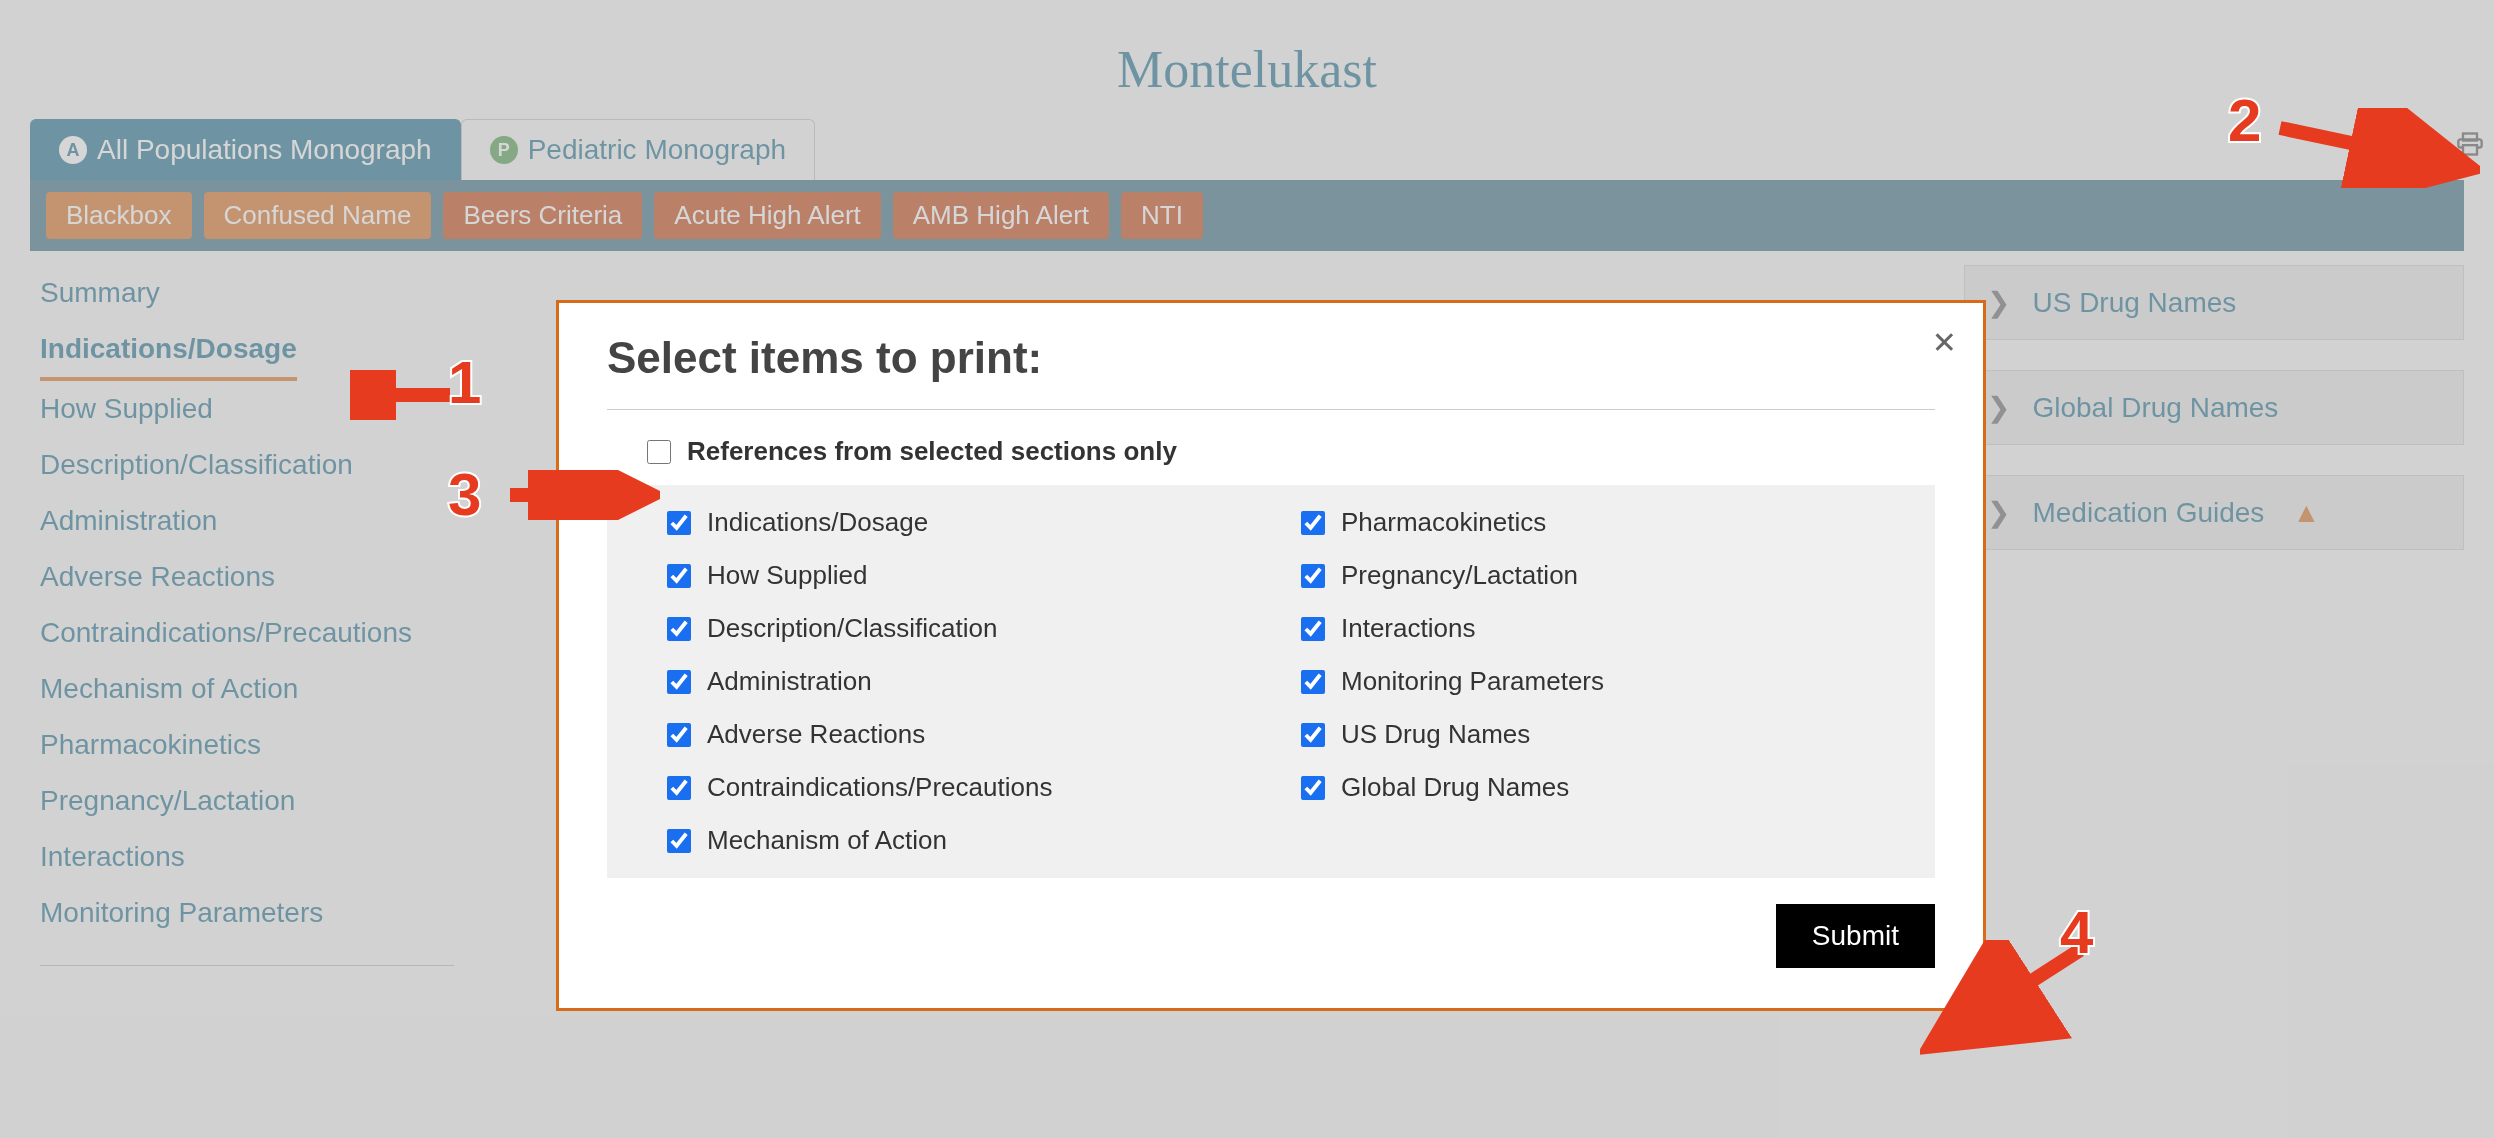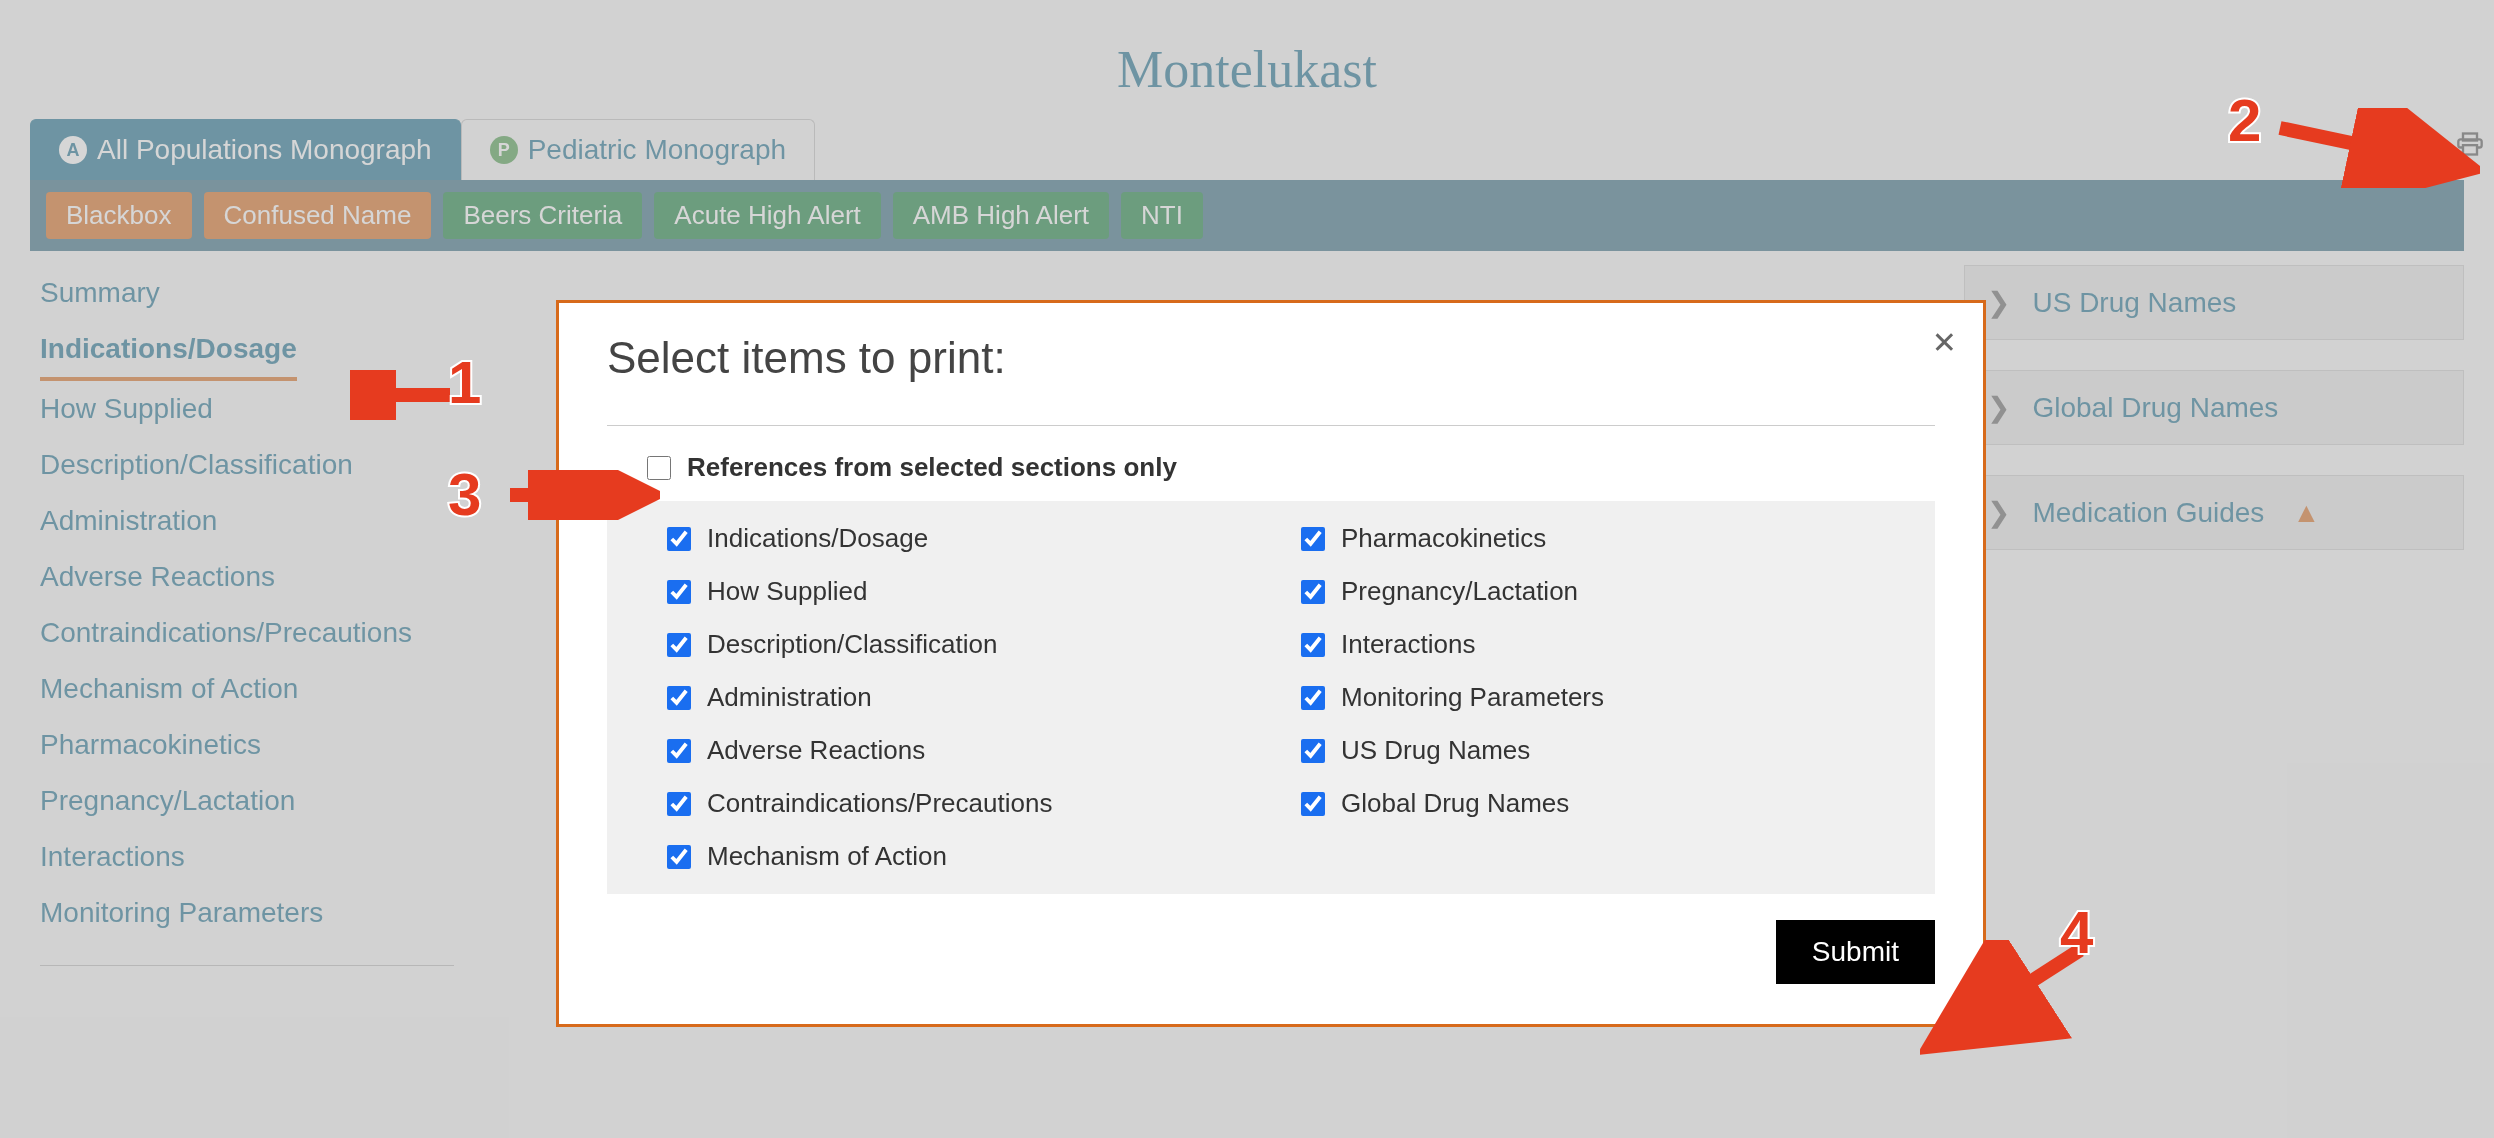--- a/index.html
+++ b/index.html
@@ -81,21 +81,21 @@
     background: #336a80;
     padding: 12px 16px;
     display: flex;
     gap: 12px;
   }
   .alert-pill {
     padding: 8px 20px;
     border-radius: 4px;
     font-size: 26px;
     color: #fff;
-    background: #15803d;
+    background: #c2410c;
     cursor: default;
   }
   .alert-pill.active { background: #d76a1b; cursor: pointer; }
 
   .content-row {
     display: flex;
     gap: 20px;
     margin-top: 14px;
   }
   .left-nav {
@@ -160,23 +160,23 @@
   .modal .close {
     position: absolute;
     right: 26px; top: 22px;
     font-size: 30px;
     color: #666;
     cursor: pointer;
     font-family: sans-serif;
   }
   .modal h2 {
     font-size: 44px;
-    font-weight: normal;
+    font-weight: bold;
     color: #444;
-    padding-bottom: 42px;
+    padding-bottom: 26px;
     border-bottom: 1px solid #ccc;
   }
   .top-checks {
     margin: 26px 0 18px 40px;
   }
   .top-checks label {
     display: flex;
     align-items: center;
     gap: 16px;
     font-size: 26px;

